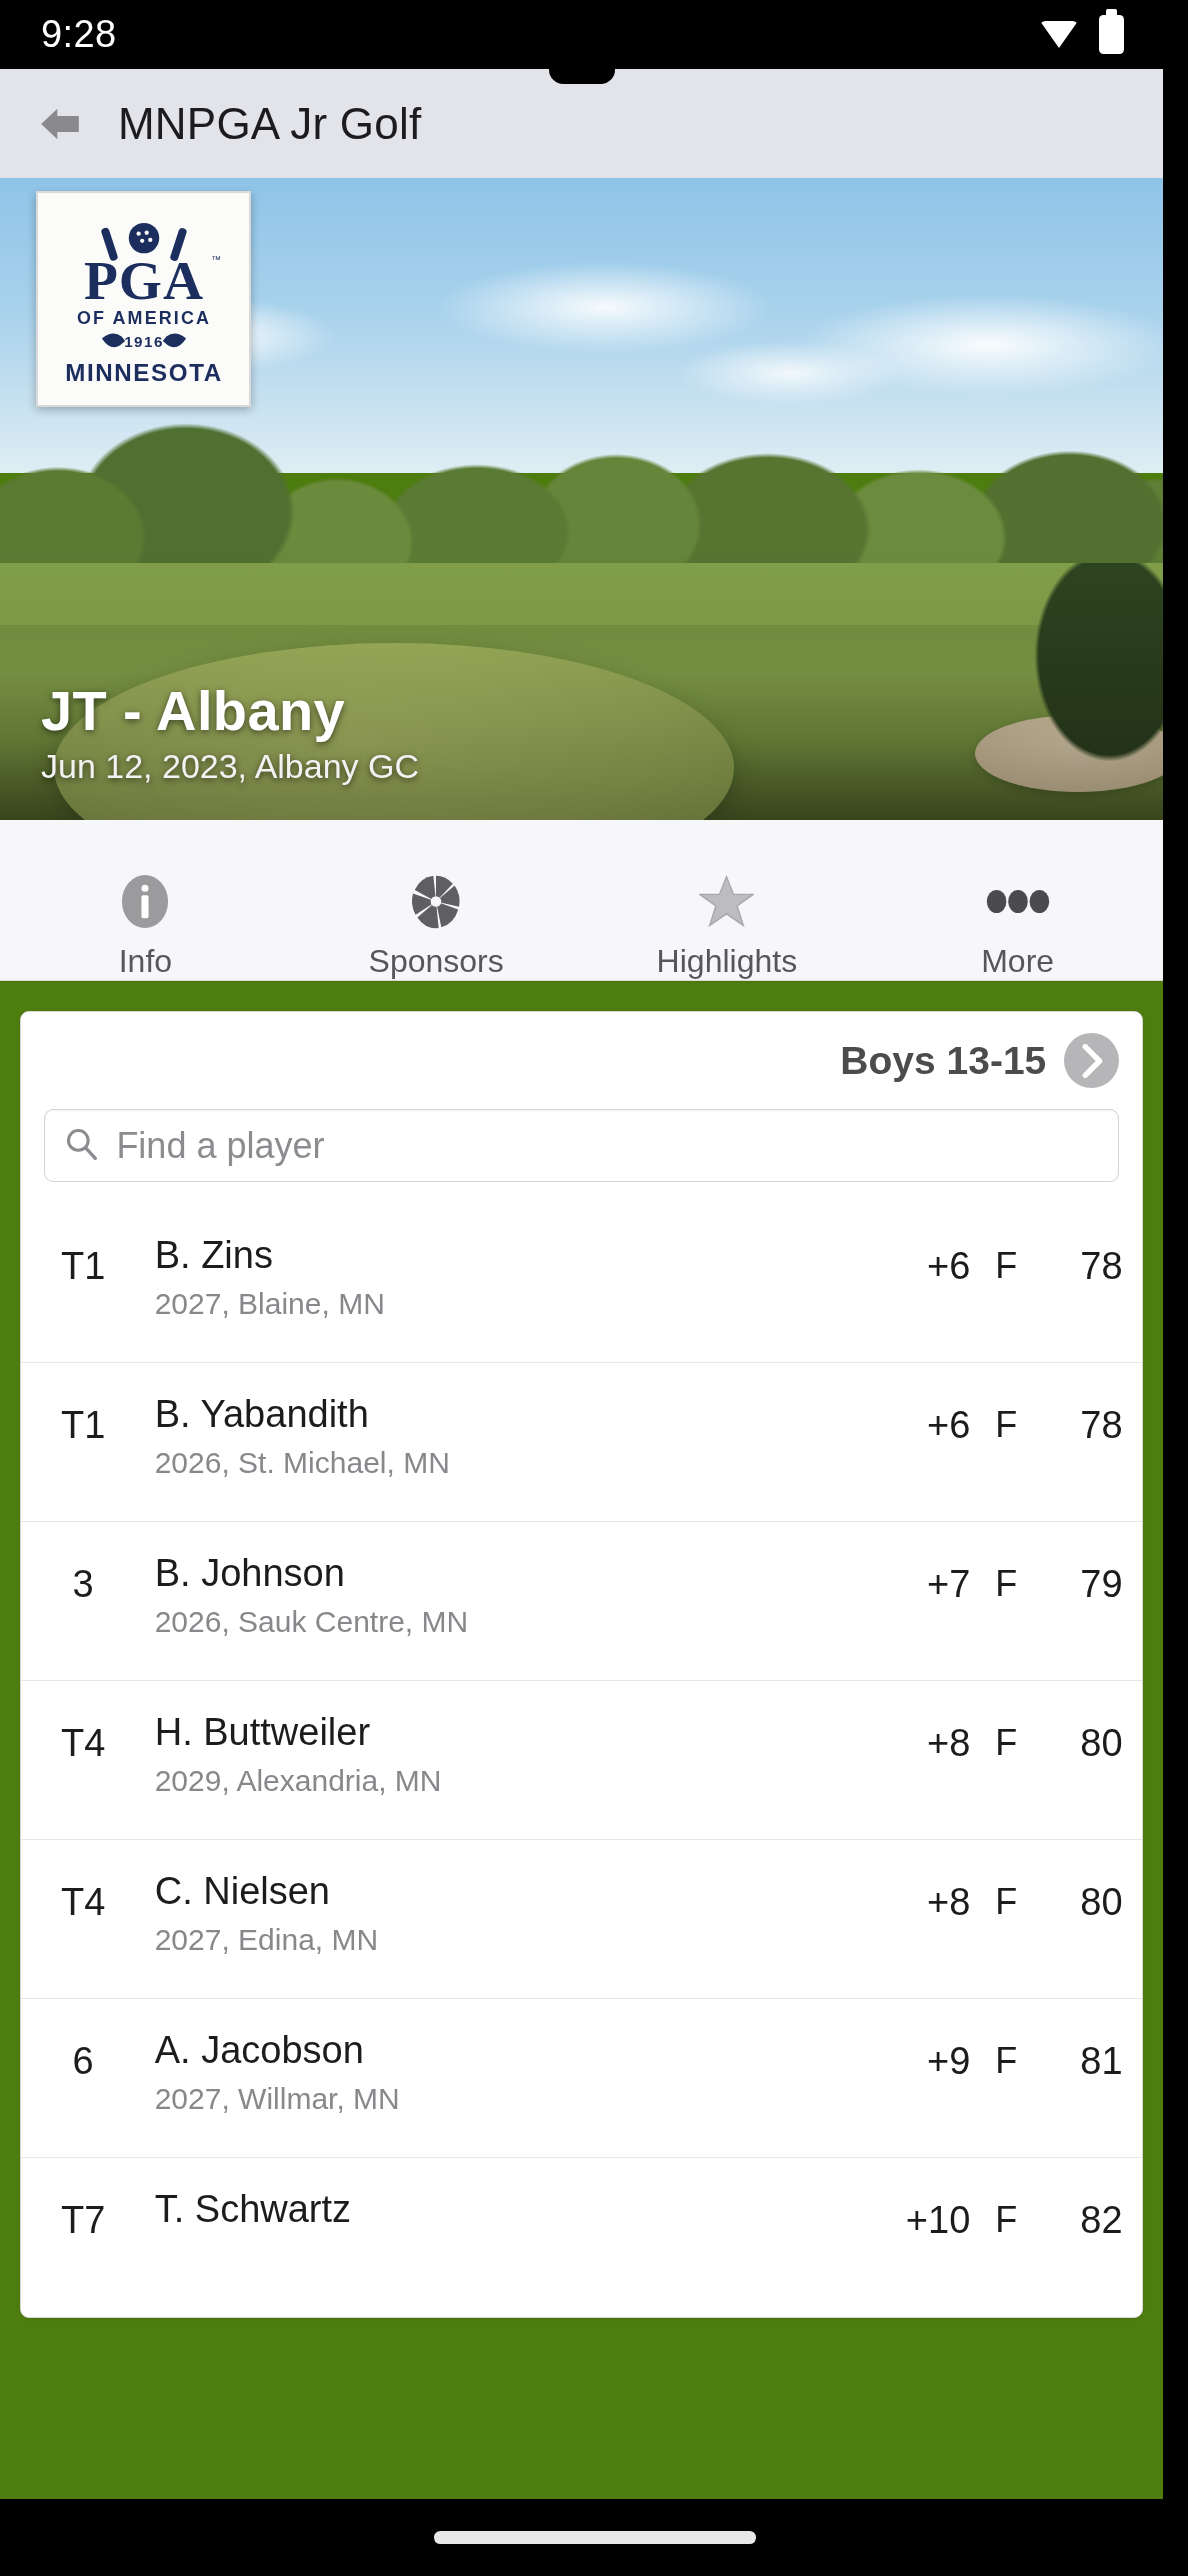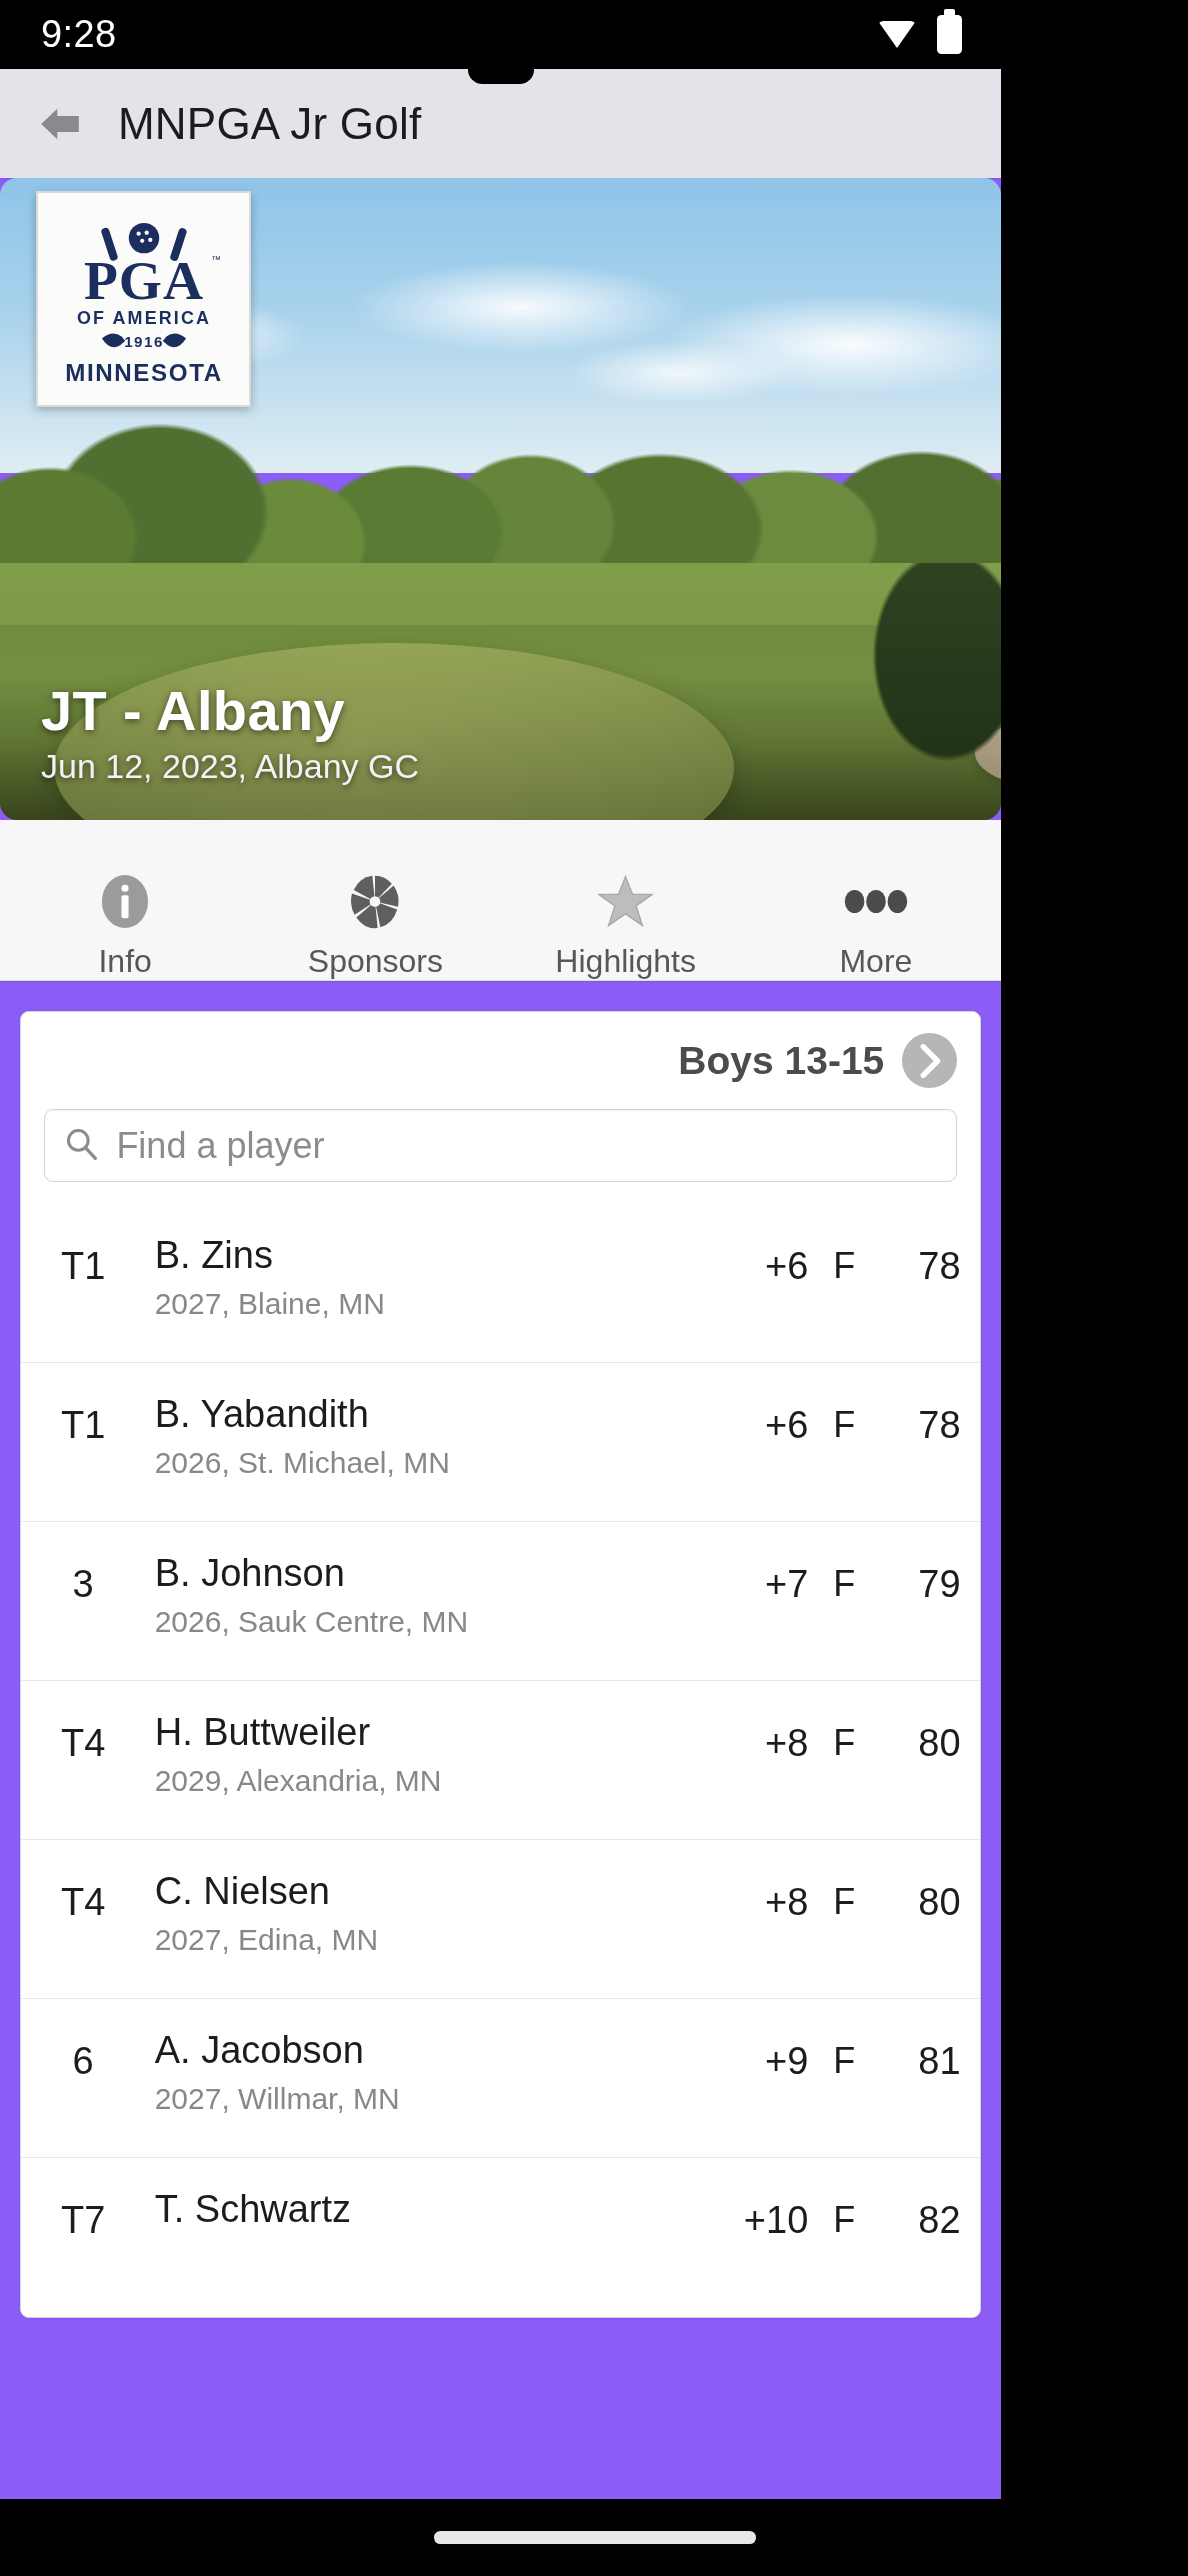--- a/index.html
+++ b/index.html
@@ -2,21 +2,21 @@
 <html style="font-size:14.3px"><head>
 <meta charset="utf-8">
 <style>
   * { margin:0; padding:0; box-sizing:border-box; }
   html, body {
     width:1189px; height:2576px;
     background:#000;
     font-family:"Liberation Sans", sans-serif;
     overflow:hidden;
   }
-  .phone { width:1001px; height:2576px; position:relative; background:#8b5cf6; }
+  .phone { width:1163px; height:2576px; position:relative; background:#4d7c0f; }
 
   
   .statusbar {
     height:69px; background:#000; color:#fff;
     display:flex; align-items:center; justify-content:space-between;
     padding:0 39px 0 41px; position:relative;
   }
   .sb-time { font-size:38px; letter-spacing:0.4px; }
   .sb-right { display:flex; align-items:center; gap:19.7px; }
   .ic-wifi { width:39px; height:30px; position:relative; }
@@ -39,21 +39,21 @@
   .appbar {
     height:109px; background:#e3e4e9;
     display:flex; align-items:center; padding-left:34px; gap:32px;
     box-shadow:0 0.9px 0 rgba(0,0,0,.07);
   }
   .back-arrow { width:52px; height:52px; position:relative; cursor:pointer; flex:none; }
   .back-arrow svg { display:block; }
   .appbar-title { font-size:44px; color:#1c1c1e; letter-spacing:0.2px; }
 
   
-  .hero { position:relative; height:642px; overflow:hidden;border-radius:17px; }
+  .hero { position:relative; height:642px; overflow:hidden; }
   .hero-bg { position:absolute; inset:0; }
   .sky {
     position:absolute; left:0; right:0; top:0; height:295px;
     background:linear-gradient(#8fc4e8 0%, #a8d2ec 45%, #cbe3f1 80%, #dfeef3 100%);
   }
   .clouds {
     position:absolute; left:0; right:0; top:54px; height:188px;
     background:
       radial-gradient(ellipse 179px 54px at 18% 55%, rgba(255,255,255,.95), transparent 70%),
       radial-gradient(ellipse 233px 63px at 52% 40%, rgba(255,255,255,.9), transparent 72%),

